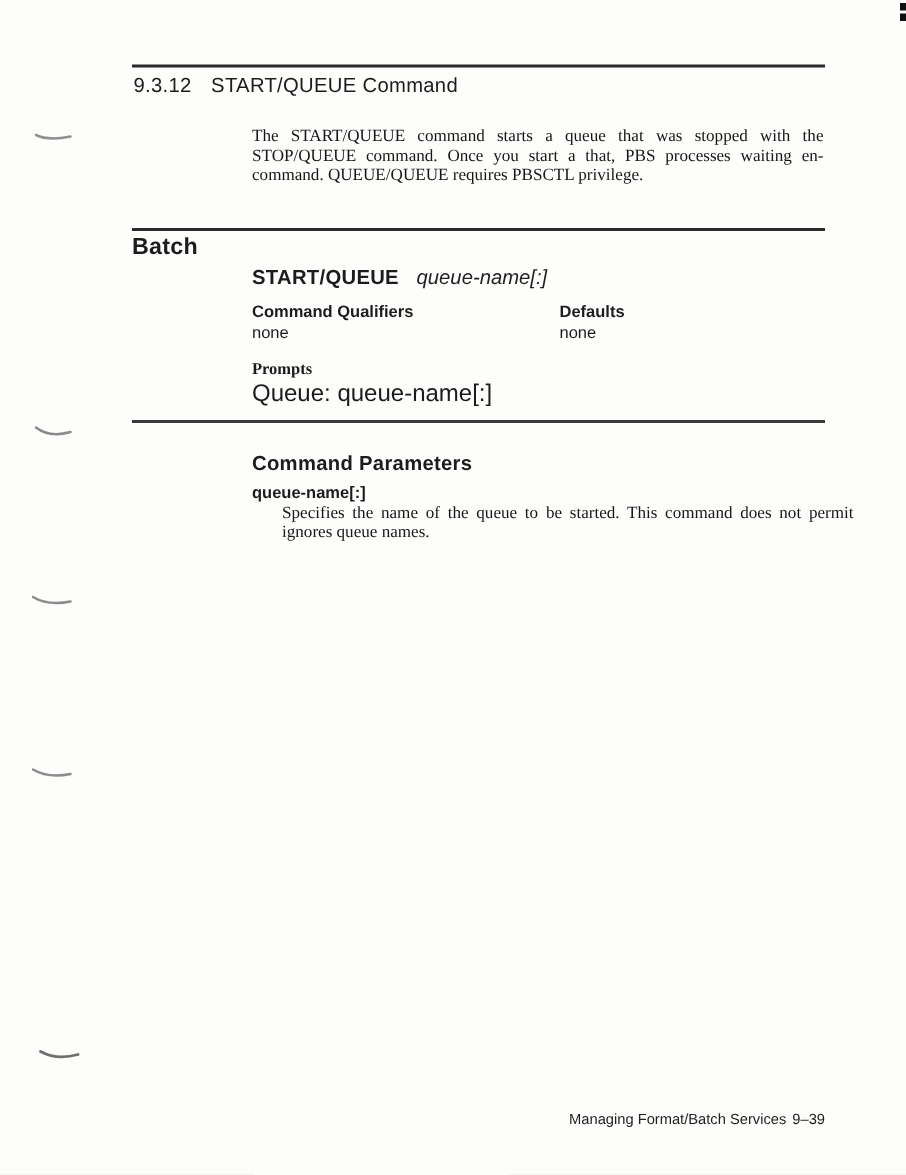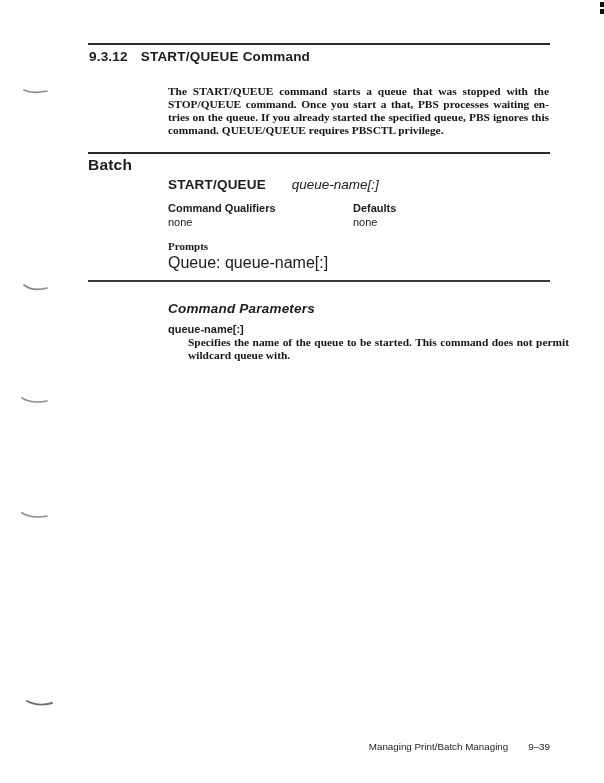--- a/index.html
+++ b/index.html
@@ -21,93 +21,92 @@
   }
   .rule-1 { top: 43px; height: 2px; }
   .rule-2 { top: 152px; height: 2px; }
   .rule-3 { top: 280px; height: 1.5px; background: #3a3a3a; }
 
   .section-heading {
     position: absolute;
     left: 89px;
     top: 49px;
     font-size: 13.5px;
-    font-weight: bold;
+    font-weight: normal;
     letter-spacing: 0.2px;
     white-space: nowrap;
   }
   .section-heading .sec-num { margin-right: 13px; }
 
   .serif-block {
     position: absolute;
     left: 168px;
     width: 381px;
     font-family: "Liberation Serif", "DejaVu Serif", serif;
     font-size: 11.4px;
     line-height: 12.9px;
     color: #161616;
-    font-weight: bold;
   }
   .intro-block { top: 85px; }
   .jline { text-align: justify; text-align-last: justify; white-space: normal; height: 12.9px; overflow: visible; }
   .lline { text-align: left; height: 12.9px; }
 
   .format-heading {
     position: absolute;
     left: 88px;
     top: 156px;
     font-size: 15.5px;
     font-weight: bold;
     letter-spacing: 0.2px;
   }
   .syntax-line {
     position: absolute;
     left: 168px;
     top: 177px;
     font-size: 13.5px;
     white-space: nowrap;
   }
-  .syntax-keyword { font-weight: bold; margin-right: 22px; letter-spacing: 0.2px; }
+  .syntax-keyword { font-weight: bold; margin-right: 8px; letter-spacing: 0.2px; }
   .syntax-param { font-style: italic; color: #222; }
 
   .qual-head-row { position: absolute; top: 202px; left: 168px; width: 382px; font-size: 11px; font-weight: bold; }
   .qual-val-row  { position: absolute; top: 216px; left: 168px; width: 382px; font-size: 11px; }
   .col-left  { position: absolute; left: 0; white-space: nowrap; }
-  .col-right { position: absolute; left: 148px; white-space: nowrap; padding-left: 37px; }
+  .col-right { position: absolute; left: 168px; white-space: nowrap; padding-left: 37px; }
 
   .prompts-heading {
     position: absolute; left: 168px; top: 240px;
     font-size: 11px; font-weight: bold; font-family: Liberation Serif, serif;
   }
   .prompt-line {
     position: absolute; left: 168px; top: 254px;
     font-size: 16px; white-space: nowrap;
   }
 
   .params-heading {
     position: absolute; left: 168px; top: 301px;
-    font-size: 13.5px; font-weight: bold; letter-spacing: 0.2px; font-style: italic;
+    font-size: 13.5px; font-weight: bold; letter-spacing: 0.2px;
   }
   .param-name {
     position: absolute; left: 168px; top: 323px;
     font-size: 11px; font-weight: bold; white-space: nowrap;
   }
   .param-desc { top: 336px; margin-left: 20px; }
 
   .footer {
     position: absolute;
     top: 741px;
     left: 0;
     width: 550px;
     text-align: right;
     font-size: 9.8px;
     color: #1f1f1f;
     white-space: nowrap;
   }
-  .footer .page-num { margin-left: 20px; }
+  .footer .page-num { margin-left: 4px; }
 
   .binding-mark { position: absolute; pointer-events: none; }
   .scan-artifact {
     position: absolute;
     right: 0; top: 2px;
     width: 4px; height: 12px;
   }
   .scan-artifact .bar { position: absolute; right: 0; width: 4px; background: #111; }
   .scan-artifact .bar-1 { top: 0; height: 5px; }
   .scan-artifact .bar-2 { top: 7px; height: 5px; }
@@ -139,21 +138,20 @@
   </svg>
 
   <div class="rule rule-1"></div>
   <div class="section-heading">
     <span class="sec-num">9.3.12</span><span>START/QUEUE Command</span>
   </div>
 
   <div class="serif-block intro-block">
     <div class="jline">The START/QUEUE command starts a queue that was stopped with the</div>
     <div class="jline">STOP/QUEUE command. Once you start a that, PBS processes waiting en-</div>
-    <div class="jline">tries on the queue. If you already started the specified queue, PBS ignores this</div>
     <div class="lline">command. QUEUE/QUEUE requires PBSCTL privilege.</div>
   </div>
 
   <div class="rule rule-2"></div>
   <div class="format-heading">Batch</div>
 
   <div class="syntax-line">
     <span class="syntax-keyword">START/QUEUE</span>
     <span class="syntax-param">queue-name[:]</span>
   </div>
@@ -168,20 +166,20 @@
   </div>
 
   <div class="prompts-heading">Prompts</div>
   <div class="prompt-line">Queue:  queue-name[:]</div>
 
   <div class="rule rule-3"></div>
   <div class="params-heading">Command Parameters</div>
   <div class="param-name">queue-name[:]</div>
   <div class="serif-block param-desc">
     <div class="jline">Specifies the name of the queue to be started. This command does not permit</div>
-    <div class="lline">wildcard queue with.</div>
+    <div class="lline">ignores queue names.</div>
   </div>
 
   <div class="footer">
-    <span>Managing Print/Batch Managing</span><span class="page-num">9–39</span>
+    <span>Managing Format/Batch Services</span><span class="page-num">9–39</span>
   </div>
 
 </div>
 
 </body></html>

